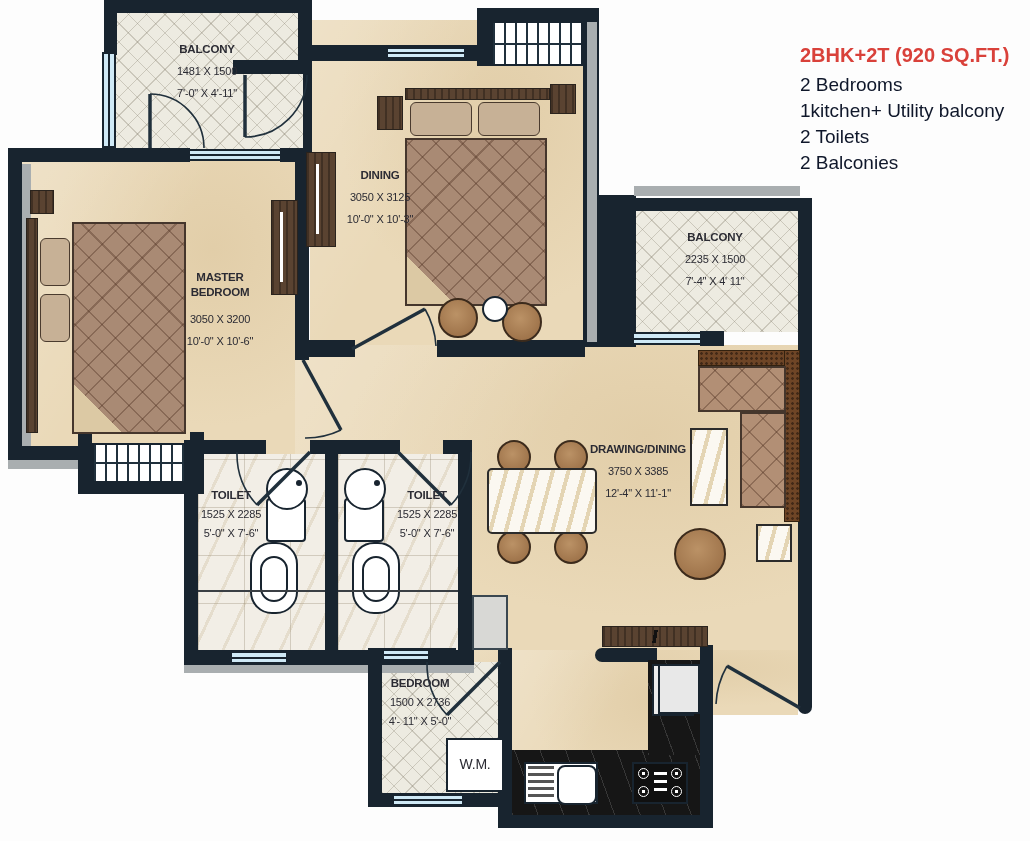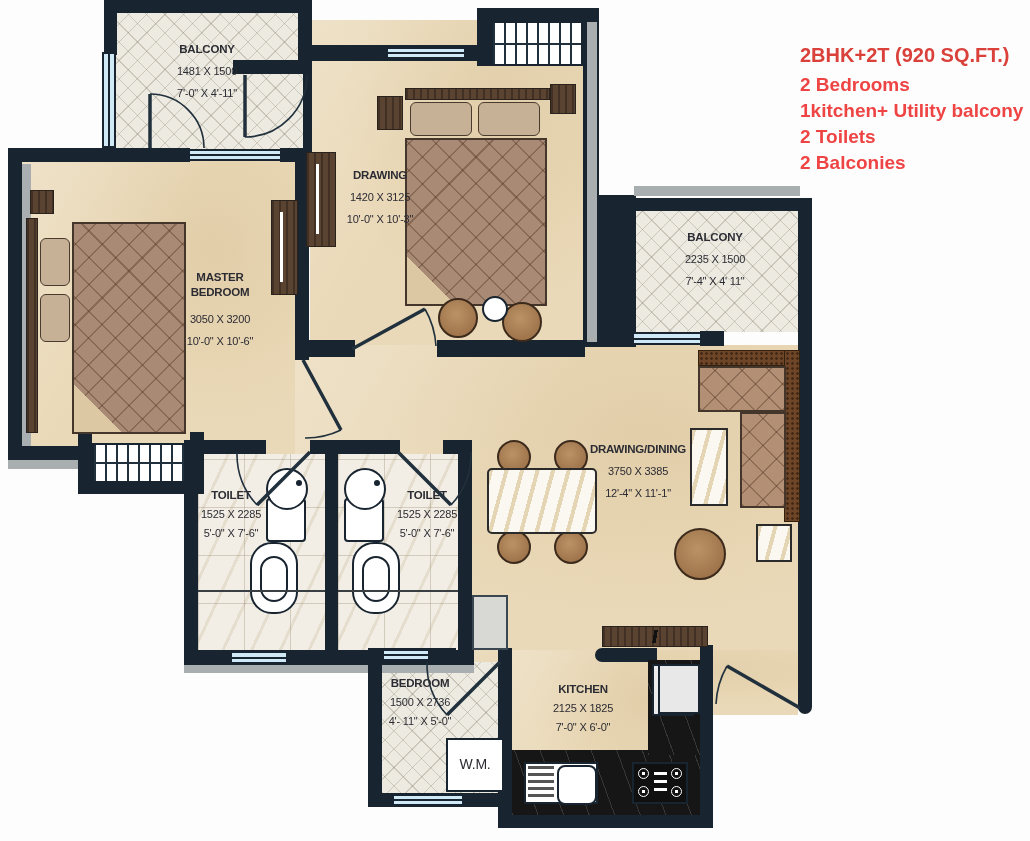--- a/index.html
+++ b/index.html
@@ -49,21 +49,21 @@
      background-image:radial-gradient(rgba(0,0,0,.4) 1px,rgba(0,0,0,0) 1.6px);background-size:5px 5px;}
   .fix{position:absolute;background:#fff;border:2px solid #18242f;box-sizing:border-box;}
   .line{position:absolute;background:#3a3f44;}
   .grayduct{position:absolute;background:#d8d8d5;border:2px solid #3a4750;box-sizing:border-box;}
   
   .rlabel{position:absolute;text-align:center;color:#2b2b33;letter-spacing:-0.2px;z-index:40;}
   .rname{display:block;font-size:11.5px;line-height:15px;font-weight:700;font-stretch:condensed;}
   .rdim{display:block;font-size:11px;line-height:15px;margin-top:7px;font-weight:400;}
   .legend{position:absolute;left:800px;top:12px;width:226px;z-index:50;margin-top:32px;}
   .legend-title{font-size:20px;font-weight:700;margin-bottom:5px;}
-  .legend-item{font-size:19px;font-weight:700;color:#ef4444;line-height:26px;}
+  .legend-item{font-size:19px;font-weight:400;color:#0f172a;line-height:26px;}
   svg.doors{position:absolute;left:0;top:0;z-index:35;}
   .burner{position:absolute;width:11px;height:11px;border:1.5px solid #fff;border-radius:50%;box-sizing:border-box;
      background:radial-gradient(#fff 1.5px,#111 2px);}
 </style>
 </head>
 <body>
 
 <div id="plan">
 
   <div class="beige" style="left:22px;top:160px;width:273px;height:298px;"></div>
@@ -229,22 +229,22 @@
     </g>
   </svg>
   <div class="fix" style="left:658px;top:664px;width:42px;height:50px;background:#e8e8e8;z-index:36;"></div>
 
   <div class="rlabel" style="left:118px;top:42px;width:178px;">
     <span class="rname">BALCONY</span>
     <span class="rdim">1481 X 1500</span>
     <span class="rdim">7'-0" X 4'-11"</span>
   </div>
   <div class="rlabel" style="left:300px;top:168px;width:160px;">
-    <span class="rname">DRAWING</span>
-    <span class="rdim">1420 X 3125</span>
+    <span class="rname">DINING</span>
+    <span class="rdim">3050 X 3125</span>
     <span class="rdim">10'-0" X 10'-3"</span>
   </div>
   <div class="rlabel" style="left:150px;top:258px;width:140px;">
     <span class="rname" style="width:82px;margin:12px auto;">MASTER BEDROOM</span>
     <span class="rdim">3050 X 3200</span>
     <span class="rdim">10'-0" X 10'-6"</span>
   </div>
   <div class="rlabel" style="left:640px;top:230px;width:150px;">
     <span class="rname">BALCONY</span>
     <span class="rdim">2235 X 1500</span>
@@ -262,25 +262,20 @@
   </div>
   <div class="rlabel" style="left:392px;top:488px;width:70px;">
     <span class="rname">TOILET</span>
     <span class="rdim" style="margin-top:4px;">1525 X 2285</span>
     <span class="rdim" style="margin-top:4px;">5'-0" X 7'-6"</span>
   </div>
   <div class="rlabel" style="left:374px;top:676px;width:92px;">
     <span class="rname">BEDROOM</span>
     <span class="rdim" style="margin-top:4px;">1500 X 2736</span>
     <span class="rdim" style="margin-top:4px;">4'- 11" X 5'-0"</span>
-  </div>
-  <div class="rlabel" style="left:518px;top:682px;width:130px;">
-    <span class="rname">KITCHEN</span>
-    <span class="rdim" style="margin-top:4px;">2125 X 1825</span>
-    <span class="rdim" style="margin-top:4px;">7'-0" X 6'-0"</span>
   </div>
 
   <div class="legend">
     <div class="legend-title" style="color: rgb(217, 65, 58);">2BHK+2T (920 SQ.FT.)</div>
     <div class="legend-item">2 Bedrooms</div>
     <div class="legend-item">1kitchen+ Utility balcony</div>
     <div class="legend-item">2 Toilets</div>
     <div class="legend-item">2 Balconies</div>
   </div>
 

